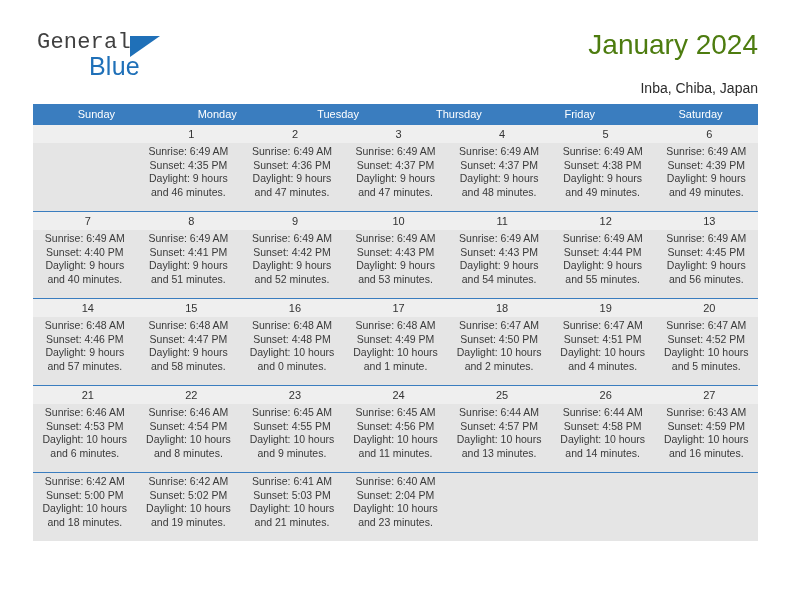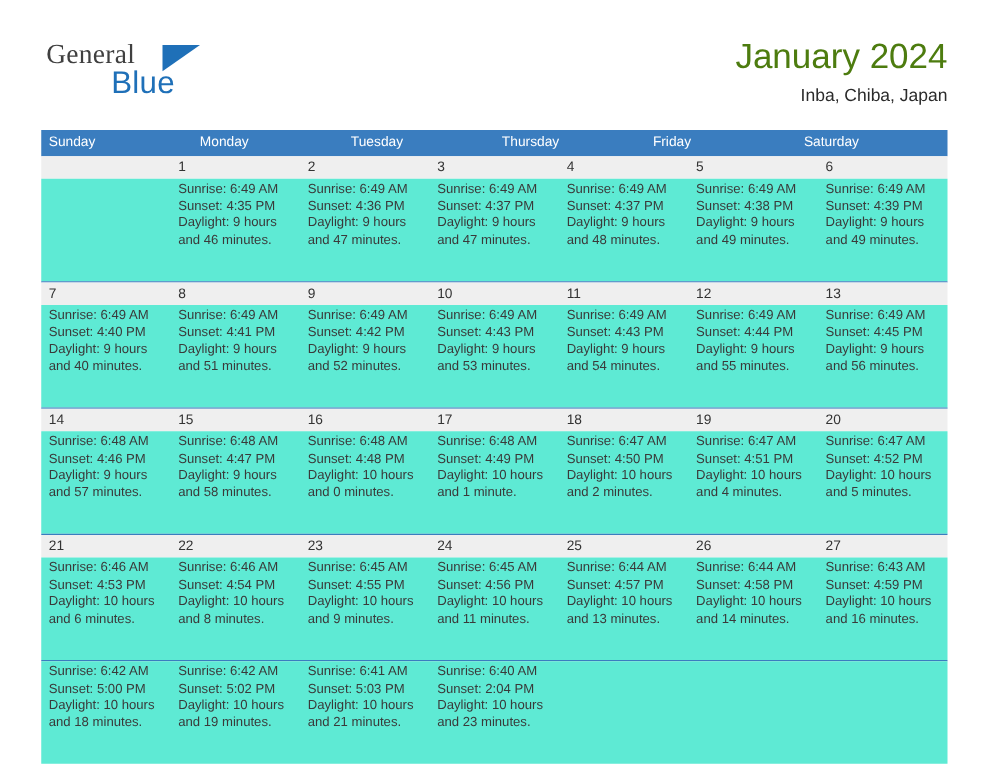--- a/index.html
+++ b/index.html
@@ -38,21 +38,21 @@
     width: 200px;
     height: 56px;
   }
   .brand-general {
     position: absolute;
     left: 4px;
     top: 0px;
     font-size: 22px;
     color: #404040;
     letter-spacing: 0.2px;
-    font-family: Liberation Serif, serif;
+    font-family: Liberation Mono, monospace;
   }
   .brand-blue {
     position: absolute;
     left: 56px;
     top: 22px;
     font-size: 25px;
     color: #1f70b8;
     letter-spacing: 0.2px;
   }
   .brand-tri {
@@ -74,30 +74,31 @@
   .cal-title {
     font-size: 28px;
     color: #4d7c0f;
     line-height: 34px;
     white-space: nowrap;
   }
   .cal-subtitle {
     font-size: 14px;
     color: #2b2b2b;
     line-height: 20px;
-    margin-top: 4px;
+    margin-top: 16px;
     white-space: nowrap;
   }
 
   
   .calendar {
     position: absolute;
     left: 33px;
     top: 104px;
     width: 725px;
+    text-align: center;
   }
 
   .dow-row {
     display: flex;
     background: #3a7dbf;
     height: 21px;
   }
   .dow {
     flex: 1 1 0;
     box-sizing: border-box;
@@ -116,22 +117,22 @@
     border-top: none;
   }
 
   .week-numrow {
     display: flex;
     background: #efefef;
     height: 18px;
   }
   .week-bodyrow {
     display: flex;
-    background: #5eead4;
-    height: 82px;
+    background: #e5e5e5;
+    height: 68px;
   }
 
   .numcell {
     flex: 1 1 0;
     box-sizing: border-box;
     padding-left: 6px;
     font-size: 11px;
     line-height: 18px;
     color: #333333;
     overflow: hidden;

